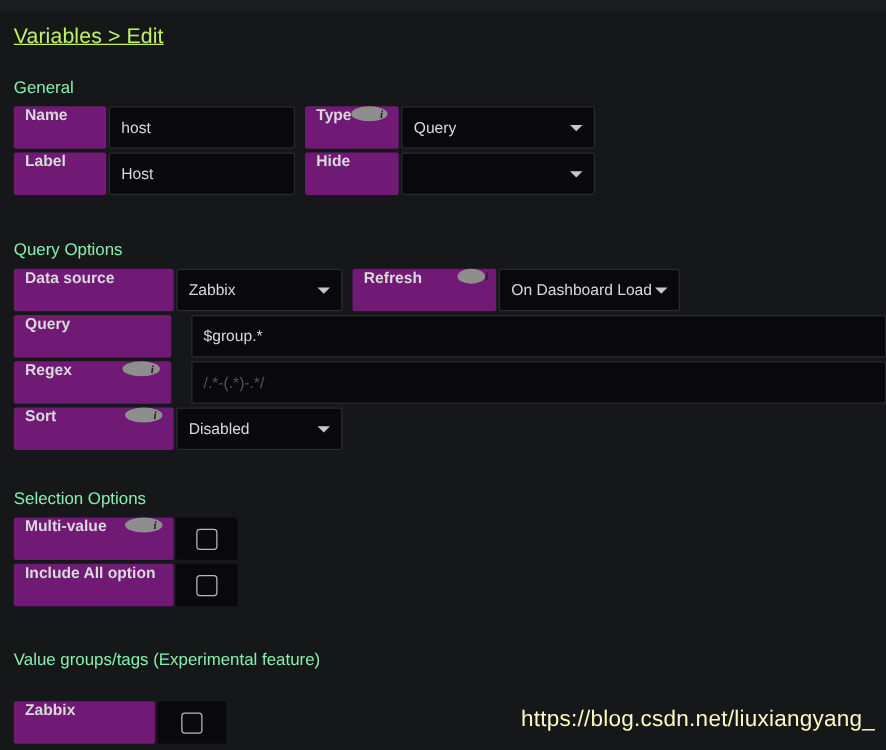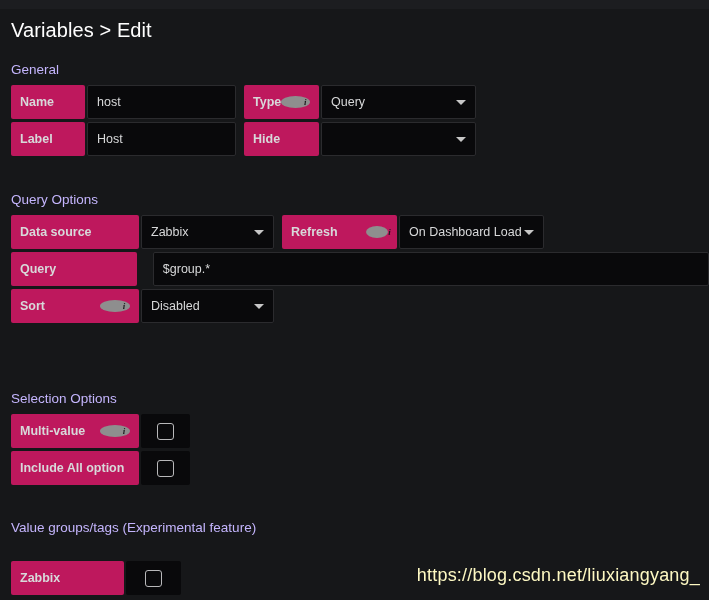--- a/index.html
+++ b/index.html
@@ -26,48 +26,49 @@
   }
 
   .page {
     position: absolute;
     top: 0; left: 0;
     width: 709px; height: 600px;
     padding: 0 11px;
   }
 
   .page-title {
-    font-size: 20px;
+    font-size: 17px;
     font-weight: 400;
-    color: #ffffff;
+    color: #bef264;
     letter-spacing: .1px;
     padding-top: 19px;
     padding-left: 0px;
+    text-decoration: underline;
   }
 
   .section-header {
     font-size: 13.5px;
-    color: #c4b5fd;
+    color: #86efac;
     font-weight: 400;
   }
 
   
   .row {
     display: flex;
     align-items: stretch;
     height: 34px;
     margin-bottom: 3px;
   }
   .row:last-child { margin-bottom: 0; }
 
   .label-cell {
-    background: #be185d;
+    background: #701a75;
     border-radius: 2px;
     display: flex;
-    align-items: center;
+    align-items: flex-start;
     padding: 0 9px;
     font-size: 12.5px;
     color: #d8d9da;
     font-weight: bold;
     white-space: nowrap;
   }
 
   .label-text { flex: 0 0 auto; }
 
   .info-icon {
@@ -266,20 +267,27 @@
       </div>
     </div>
 
     <div class="row q-row">
       <div class="label-cell q-full-label">
         <span class="label-text">Query</span>
       </div>
       <div class="input-cell q-full-input">$group.*</div>
     </div>
 
+    <div class="row q-row">
+      <div class="label-cell q-full-label">
+        <span class="label-text">Regex</span>
+        <span class="info-icon"></span>
+      </div>
+      <div class="input-cell q-full-input placeholder">/.*-(.*)-.*/</div>
+    </div>
 
     <div class="row q-row">
       <div class="label-cell q-sort-label">
         <span class="label-text">Sort</span>
         <span class="info-icon"></span>
       </div>
       <div class="select-cell q-sort-select">
         <span>Disabled</span>
         <span class="caret"></span>
       </div>

